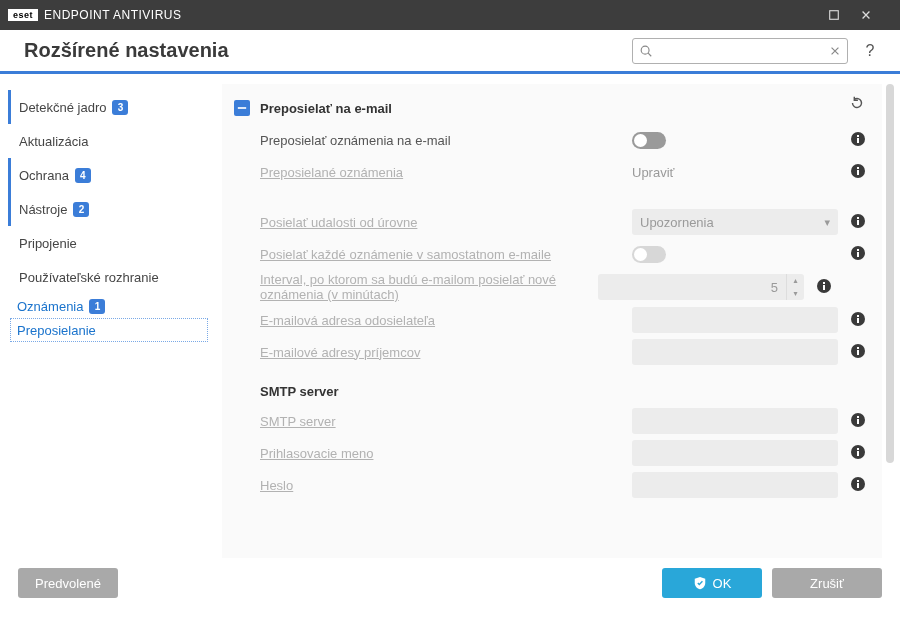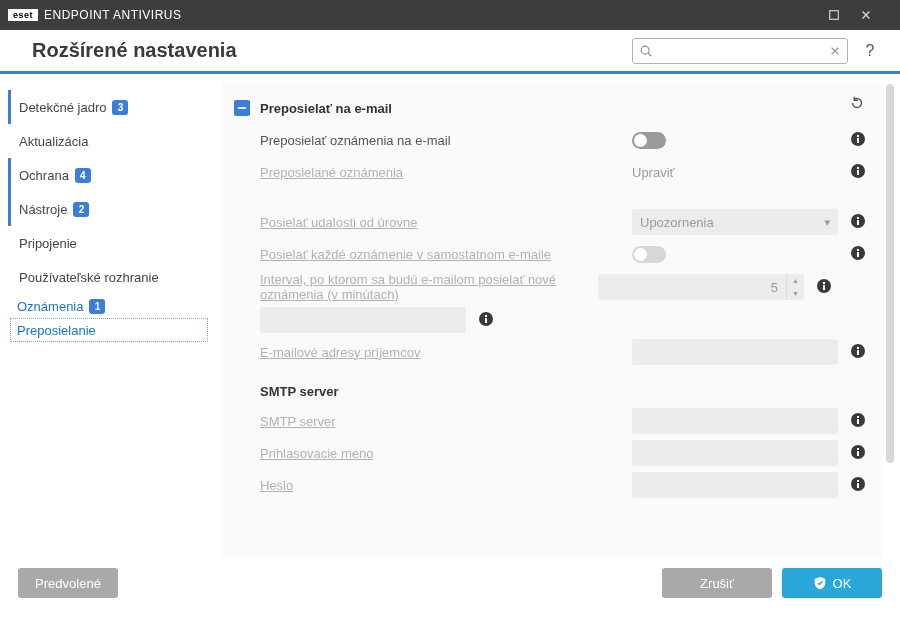--- a/index.html
+++ b/index.html
@@ -28,21 +28,21 @@
   }
   .title-spacer { flex:1; }
   .titlebar-btn { width:32px; text-align:center; color:#ddd; cursor:pointer; font-size:14px;}
   .header {
     height:44px;
     border-bottom:3px solid #3b7dd8;
     display:flex; align-items:center;
     padding:0 20px;
     gap:12px;
   }
-  .header h1 { font-size:20px; font-weight:600; color:#3a3a3a; margin:12px; flex:1;}
+  .header h1 { font-size:20px; font-weight:600; color:#3a3a3a; margin:4px; flex:1;}
   .searchbox {
     width:216px; height:26px;
     border:1px solid #b0b0b0; border-radius:3px;
     display:flex; align-items:center;
     padding:0 6px; gap:6px;
     color:#888;
   }
   .searchbox input { border:none; outline:none; flex:1; font-size:12px;}
   .help-q { font-size:16px; color:#555; cursor:pointer; width:20px; text-align:center;}
   .main {
@@ -334,20 +334,21 @@
           </div>
         </div>
         <div class="row-info"><span class="info-ic"><svg viewBox="0 0 16 16">
                 <circle cx="8" cy="8" r="7" fill="#3a3a3a"></circle>
                 <rect x="7" y="7" width="2" height="5" fill="#fff"></rect>
                 <rect x="7" y="4" width="2" height="2" fill="#fff"></rect>
               </svg></span></div>
       </div>
 
       <div class="row disabled">
+        <div class="row-label">E-mailová adresa odosielateľa</div>
         <div class="row-control">
             <div class="txtbox"></div>
           </div>
         <div class="row-info"><span class="info-ic"><svg viewBox="0 0 16 16">
                 <circle cx="8" cy="8" r="7" fill="#3a3a3a"></circle>
                 <rect x="7" y="7" width="2" height="5" fill="#fff"></rect>
                 <rect x="7" y="4" width="2" height="2" fill="#fff"></rect>
               </svg></span></div>
       </div>
 
@@ -406,23 +407,23 @@
     <div class="scrollbar">
       <div class="track"></div>
       <div class="thumb"></div>
     </div>
   </div>
 </div>
 
 <div class="footer">
   <button class="btn">Predvolené</button>
   <div class="footer-spacer"></div>
-  <button class="btn" style="min-width:110px">Zrušiť</button>
   <button class="btn primary">
     <span>
       <svg viewBox="0 0 16 16" width="14" height="14">
           <path d="M8 1 L14 3 V8 C14 12 11 14.5 8 15 C5 14.5 2 12 2 8 V3 Z" fill="#fff"></path>
           <path d="M5.5 8 L7.2 9.8 L10.8 6" stroke="#29a7d9" stroke-width="1.6" fill="none"></path>
         </svg>
     </span>
     <span>OK</span>
   </button>
+  <button class="btn" style="min-width:110px">Zrušiť</button>
 </div>
 
 </body></html>

